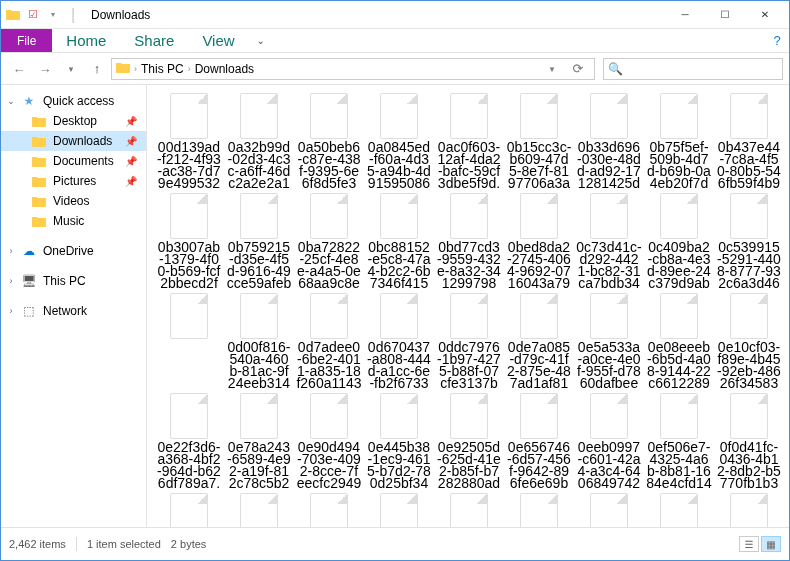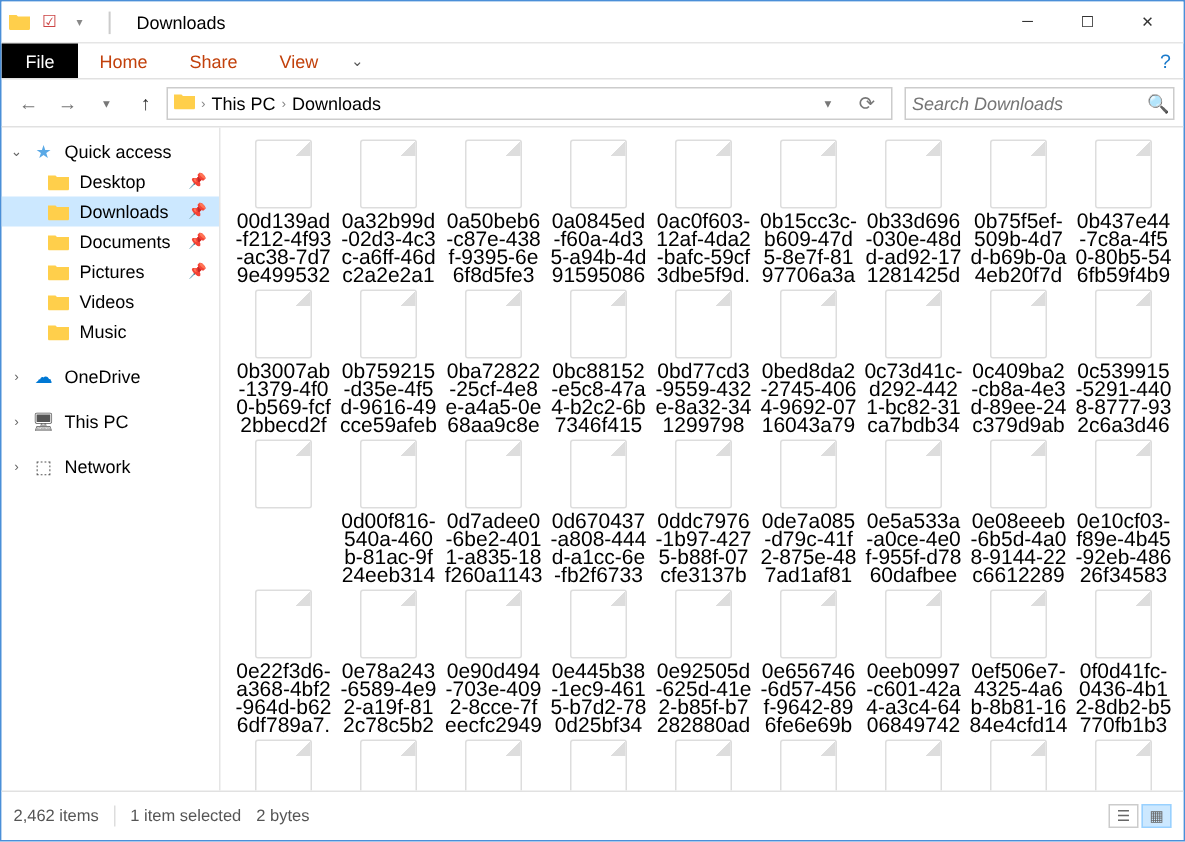--- a/index.html
+++ b/index.html
@@ -8,22 +8,22 @@
 
 .titlebar { height: 28px; background: #fff; display: flex; align-items: center; padding: 0 4px; border-bottom: 1px solid #e5e5e5; }
 .tb-left { display: flex; align-items: center; gap: 4px; }
 .tb-icon { width: 16px; height: 16px; display: inline-flex; align-items: center; justify-content: center; }
 .tb-title { font-size: 12px; margin-left: 6px; color: #000; }
 .tb-right { margin-left: auto; display: flex; }
 .tb-btn { width: 40px; height: 28px; display: flex; align-items: center; justify-content: center; font-size: 10px; color: #333; }
 
 
 .ribbon { height: 24px; display: flex; align-items: stretch; border-bottom: 1px solid #e1e1e1; }
-.rb-file { background: #000000; color: #fff; font-size: 12px; padding: 0 16px; display: flex; align-items: center; }
-.rb-tab { font-size: 12px; color: #c2410c; padding: 0 14px; display: flex; align-items: center; }
+.rb-file { background: #a21caf; color: #fff; font-size: 12px; padding: 0 16px; display: flex; align-items: center; }
+.rb-tab { font-size: 15px; color: #0f766e; padding: 0 14px; display: flex; align-items: center; }
 .rb-help { margin-left: auto; width: 24px; display:flex; align-items:center; justify-content:center; color:#1979ca; font-size:13px; }
 .rb-expand { width: 24px; display:flex; align-items:center; justify-content:center; color:#555; font-size:10px; }
 
 
 .addrrow { height: 32px; display: flex; align-items: center; padding: 4px 6px; gap: 2px; border-bottom: 1px solid #e1e1e1; }
 .nav-btn { width: 24px; height: 24px; display: flex; align-items: center; justify-content: center; color: #777; font-size: 13px; }
 .nav-btn.enabled { color: #333; }
 .addrbox { flex: 1; height: 22px; border: 1px solid #ccc; display: flex; align-items: center; padding: 0 4px; font-size: 12px; gap: 4px; }
 .crumb { display: flex; align-items: center; gap: 4px; color: #000; }
 .chev { color: #888; font-size: 9px; }
@@ -102,21 +102,20 @@
     <span class="chev">›</span>
     <span class="crumb">This PC</span>
     <span class="chev">›</span>
     <span class="crumb">Downloads</span>
     <span style="margin-left:auto;display:flex;gap:2px">
       <span class="nav-btn" style="font-size:9px">▾</span>
       <span class="nav-btn">⟳</span>
     </span>
   </div>
   <div class="searchbox">
-    <input placeholder="Search Downloads" style="">
     <span style="color:#888;font-size:12px">🔍</span>
   </div>
 </div>
 
 <div class="body">
   <div class="sidebar">
     <div class="side-group">
       <div class="side-item head">
         <span class="side-caret">⌄</span>
         <span class="side-ico" style="color:#5aa9e6">★</span>

